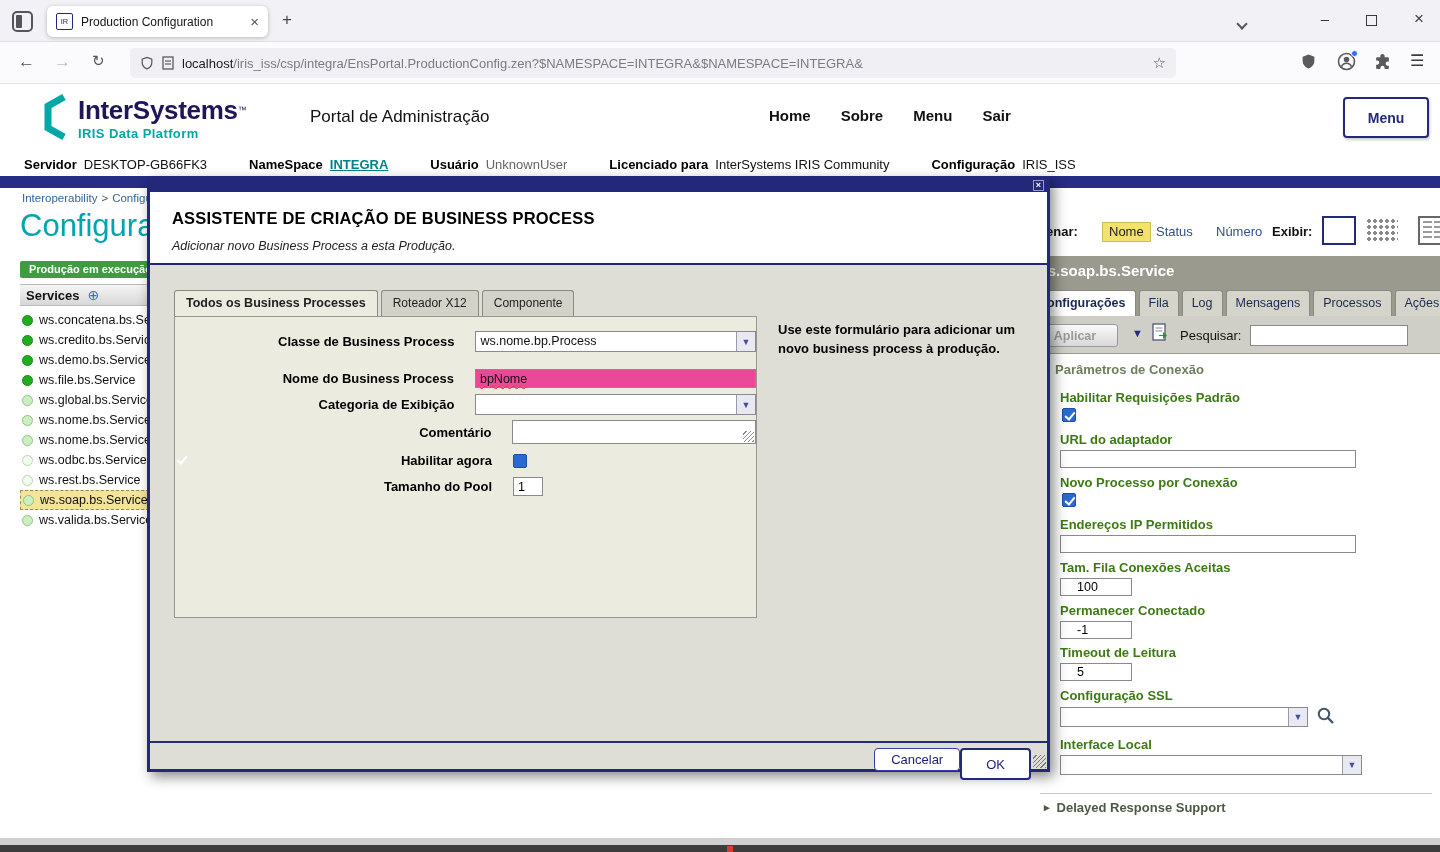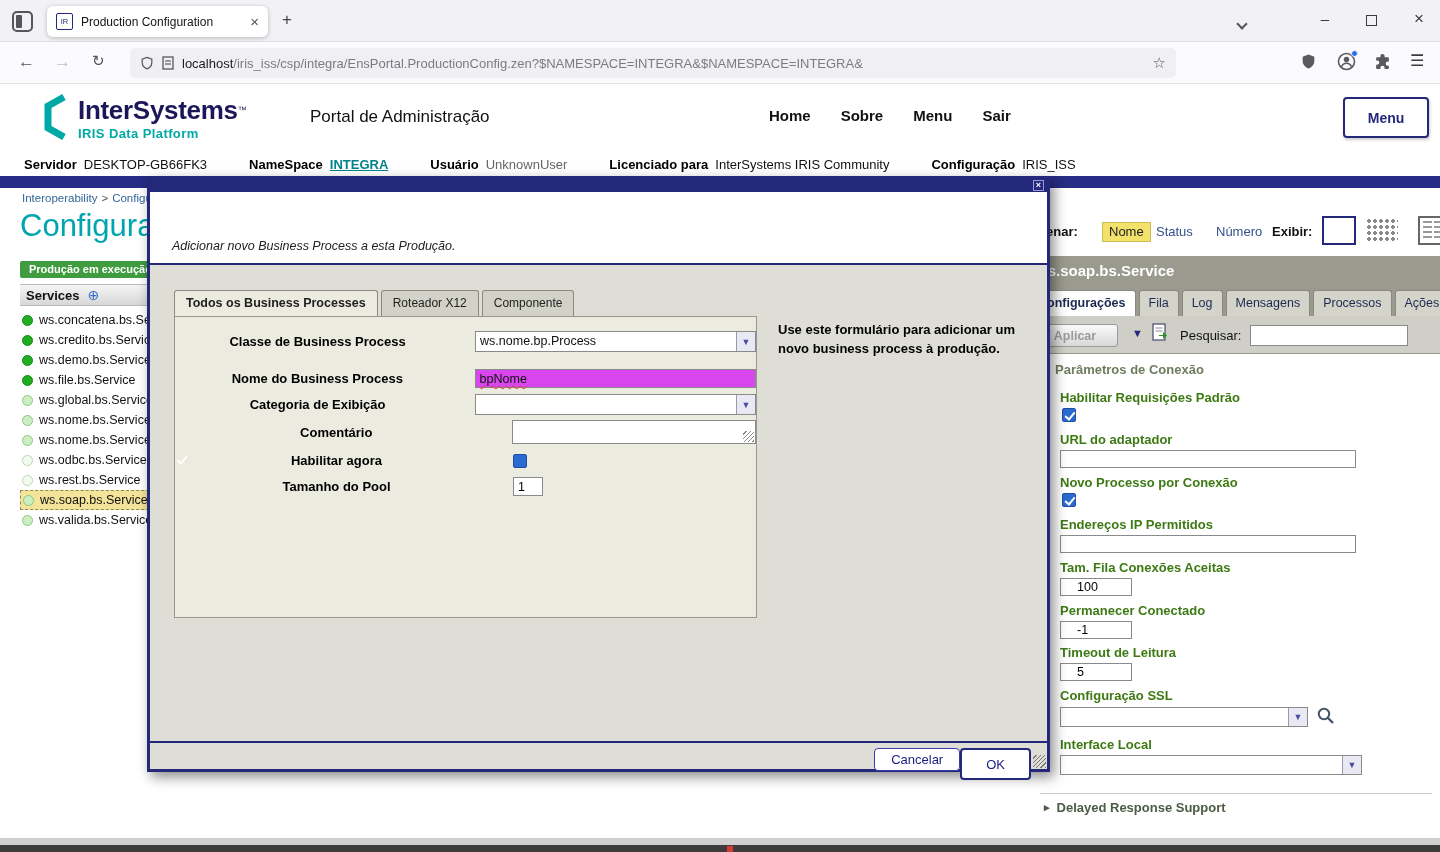--- a/index.html
+++ b/index.html
@@ -104,23 +104,23 @@
   .m-titlebar{position:absolute;top:0;left:0;right:0;height:13px;background:#23287b}
   .m-close{position:absolute;top:1px;right:3px;width:11px;height:11px;border:1px solid #9a9ad0;color:#fff;font-size:9px;line-height:9px;text-align:center;font-weight:bold}
   .m-header{position:absolute;top:13px;left:0;right:0;height:73px;background:#fff;border-bottom:2px solid #23287b}
   .m-title{position:absolute;left:22px;top:17px;font-size:16.5px;font-weight:bold;color:#000;letter-spacing:.2px}
   .m-sub{position:absolute;left:22px;top:47px;font-size:12.5px;font-style:italic;color:#222}
   .m-tabs{position:absolute;left:24px;top:111px;display:flex;gap:3px;align-items:flex-end}
   .mtab{height:26px;padding:5px 11px;font-size:12px;color:#222;background:#d2d2c8;border:1px solid #8a8a82;border-bottom:none;border-radius:3px 3px 0 0;white-space:nowrap}
   .mtab.active{background:#ecebe0;font-weight:bold;font-size:12.5px}
   .form-panel{position:absolute;left:24px;top:137px;width:583px;height:302px;background:#ecebe0;border:1px solid #97978f}
   .frow{position:absolute;left:0;width:100%;display:flex;align-items:center}
-  .flab{width:338px;text-align:center;padding-right:15px;font-size:13px;font-weight:bold;color:#000;white-space:nowrap}
+  .flab{width:338px;text-align:right;padding-right:21px;font-size:13px;font-weight:bold;color:#000;white-space:nowrap}
   .f-input{height:19px;border:1px solid #8a8a8a;background:#fff;font-size:12.5px;padding:1px 4px;font-family:"Liberation Sans",sans-serif}
-  .winput{width:318px;height:19px;background:#d946ef;border:1px solid #8a8a8a;font-size:12.5px;padding:1px 4px;display:flex;align-items:center}
+  .winput{width:318px;height:19px;background:#ec4899;border:1px solid #8a8a8a;font-size:12.5px;padding:1px 4px;display:flex;align-items:center}
   .winput span{text-decoration:underline wavy #e03a2f;text-decoration-thickness:1px;text-underline-offset:2px}
   .ftext{width:244px;height:24px;background:#fff;border:1px solid #8a8a8a;position:relative}
   .grip{position:absolute;right:1px;bottom:1px;width:11px;height:11px;background:repeating-linear-gradient(135deg,transparent 0 2px,#8a8a8a 2px 3px)}
   .help{position:absolute;left:628px;top:142px;width:258px;font-size:13px;font-weight:bold;color:#000;line-height:1.45}
   .help p+p{margin-top:14px}
   .m-footline{position:absolute;left:0;right:0;top:562px;height:2px;background:#23287b}
   .m-buttons{position:absolute;right:16px;top:569px;display:flex;}
   .btn{background:#fff;color:#1b1b80;font-size:13px;border:1px solid #3a3ab0;border-radius:4px;padding:3px 16px;height:23px;display:flex;align-items:center}
   .btn.primary{border:2px solid #23287b;padding:14px 24px}
   .m-resize{position:absolute;right:1px;bottom:1px;width:13px;height:13px;background:repeating-linear-gradient(135deg,transparent 0 2px,#777 2px 3px)}
@@ -374,20 +374,21 @@
   </div>
 
   <div class="foot-light"></div>
   <div class="foot-dark"></div>
   <div class="foot-red"></div>
 
   <div class="modal">
     <div class="m-titlebar"></div>
     <div class="m-close">×</div>
     <div class="m-header">
+      <div class="m-title">ASSISTENTE DE CRIAÇÃO DE BUSINESS PROCESS</div>
       <div class="m-sub">Adicionar novo Business Process a esta Produção.</div>
     </div>
 
     <div class="m-tabs">
       <span class="mtab active">Todos os Business Processes</span>
       <span class="mtab">Roteador X12</span>
       <span class="mtab">Componente</span>
     </div>
 
     <div class="form-panel">

